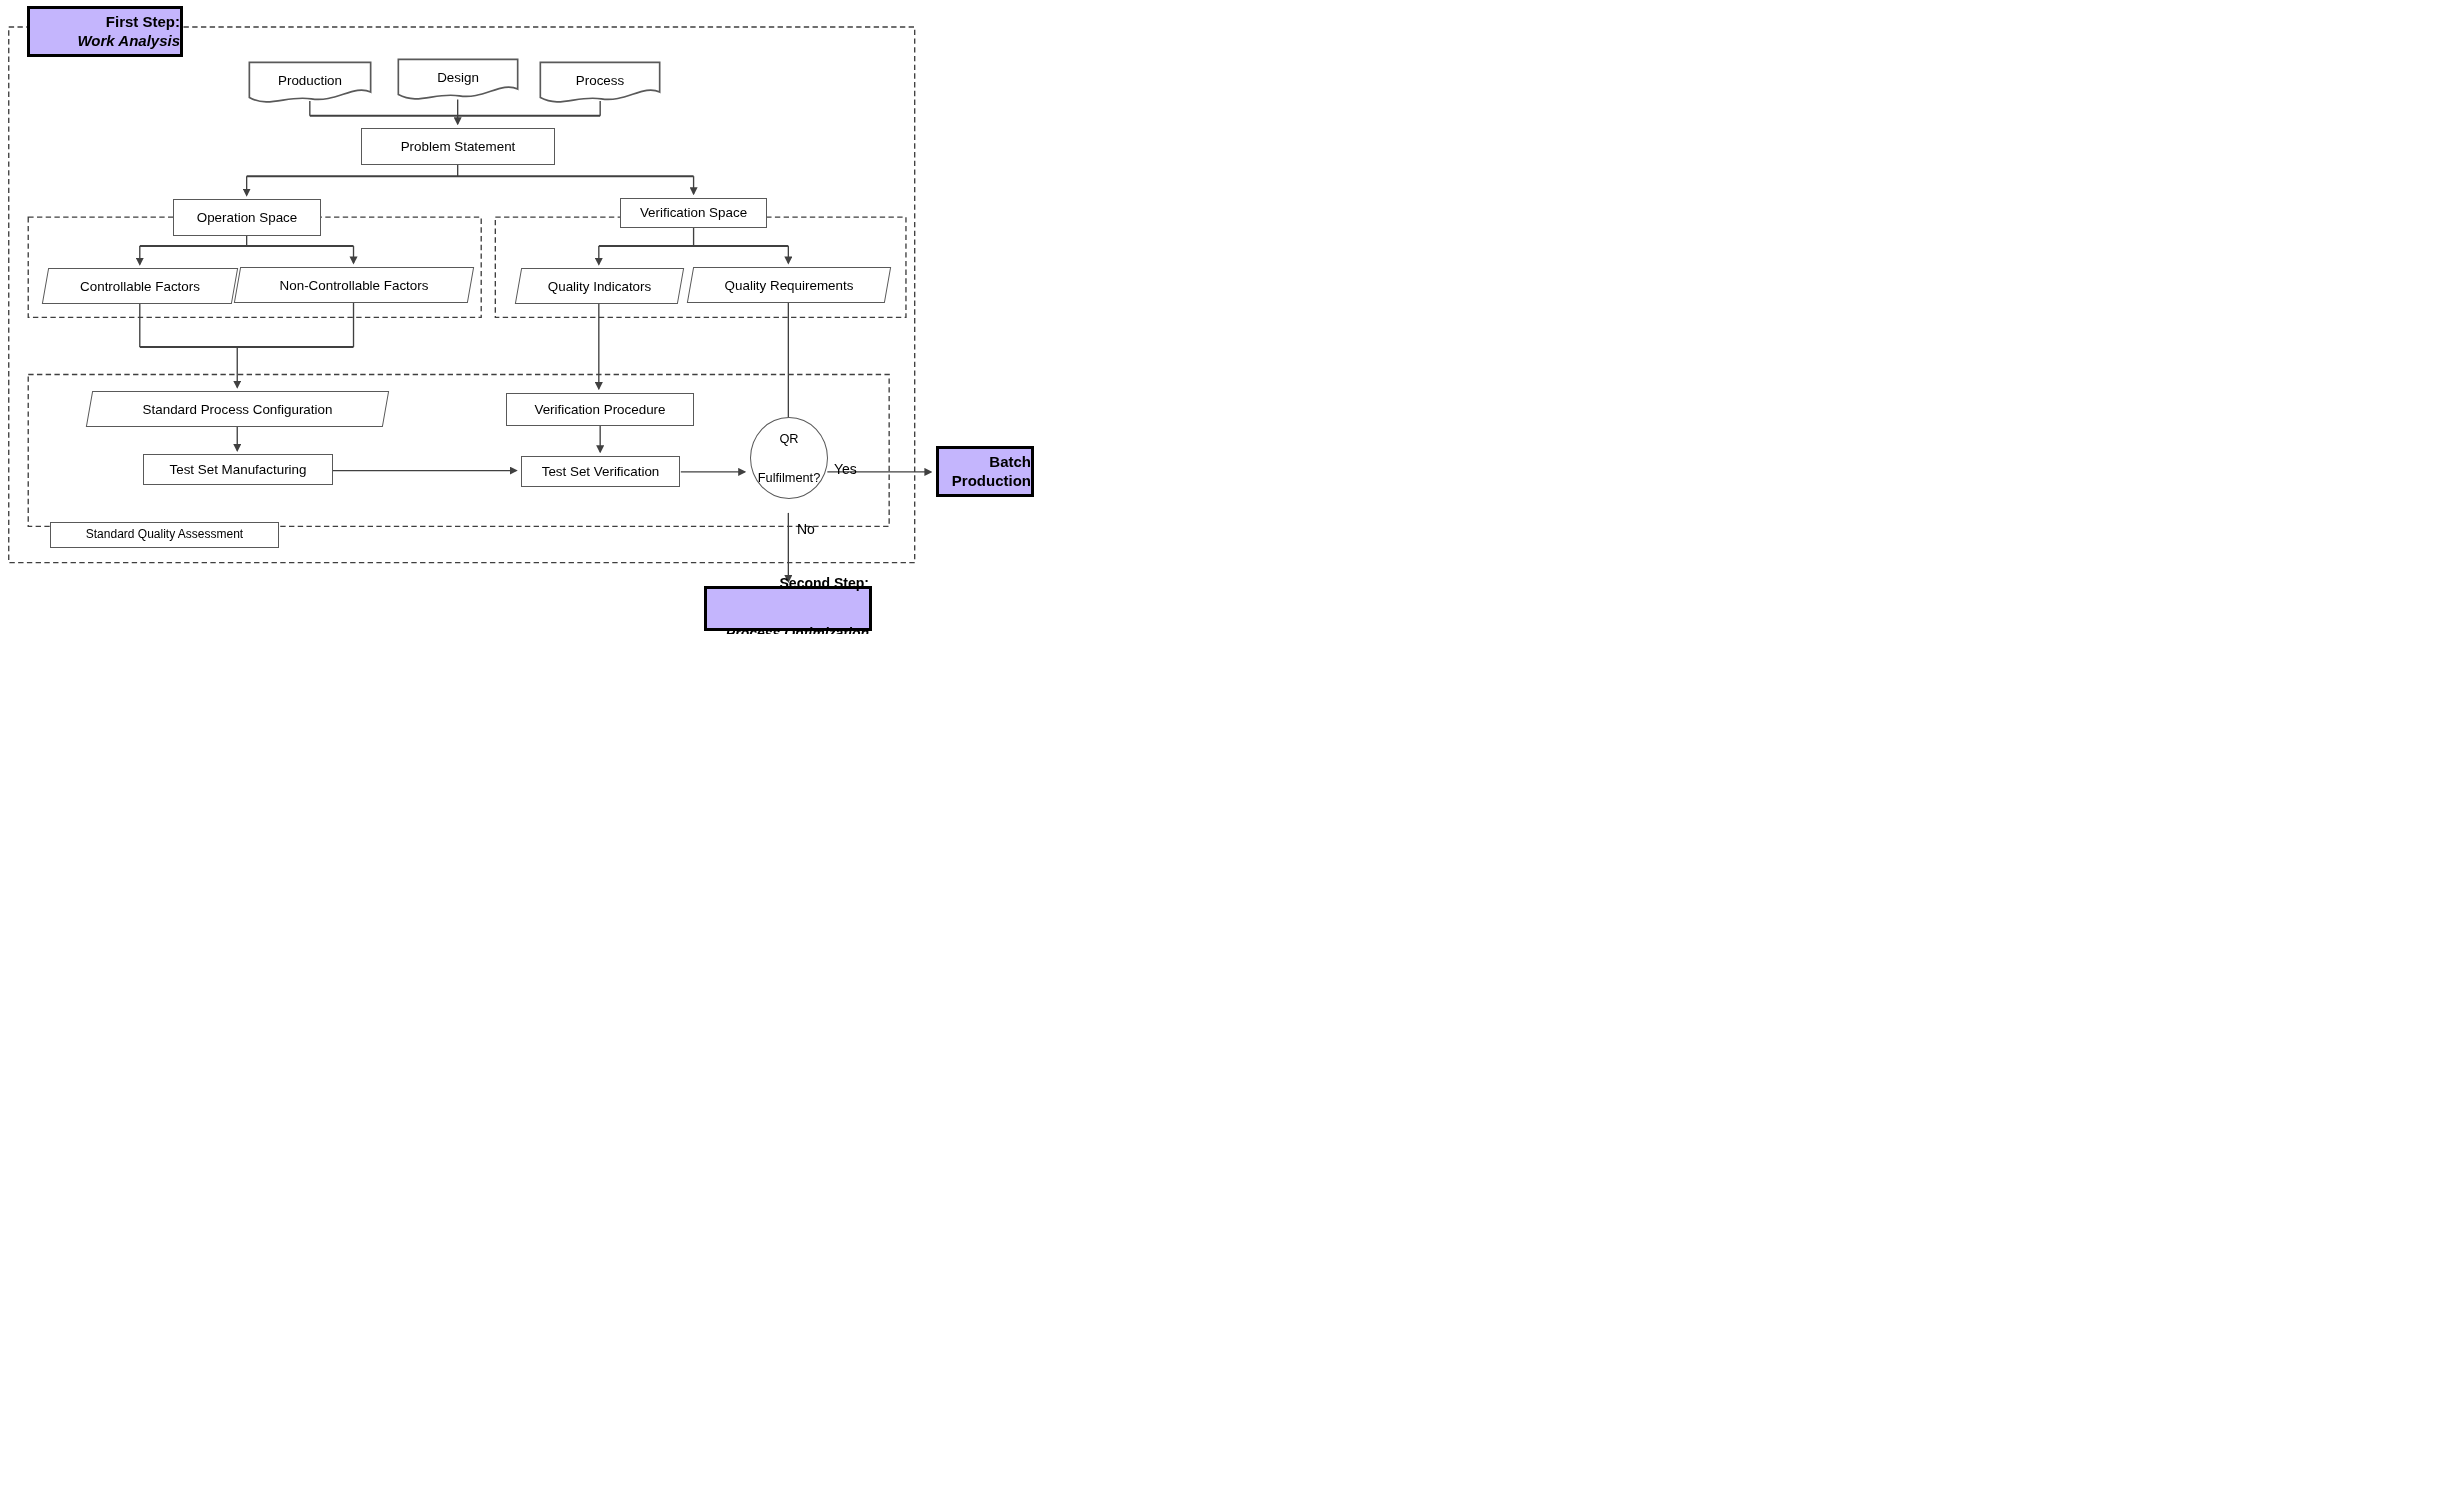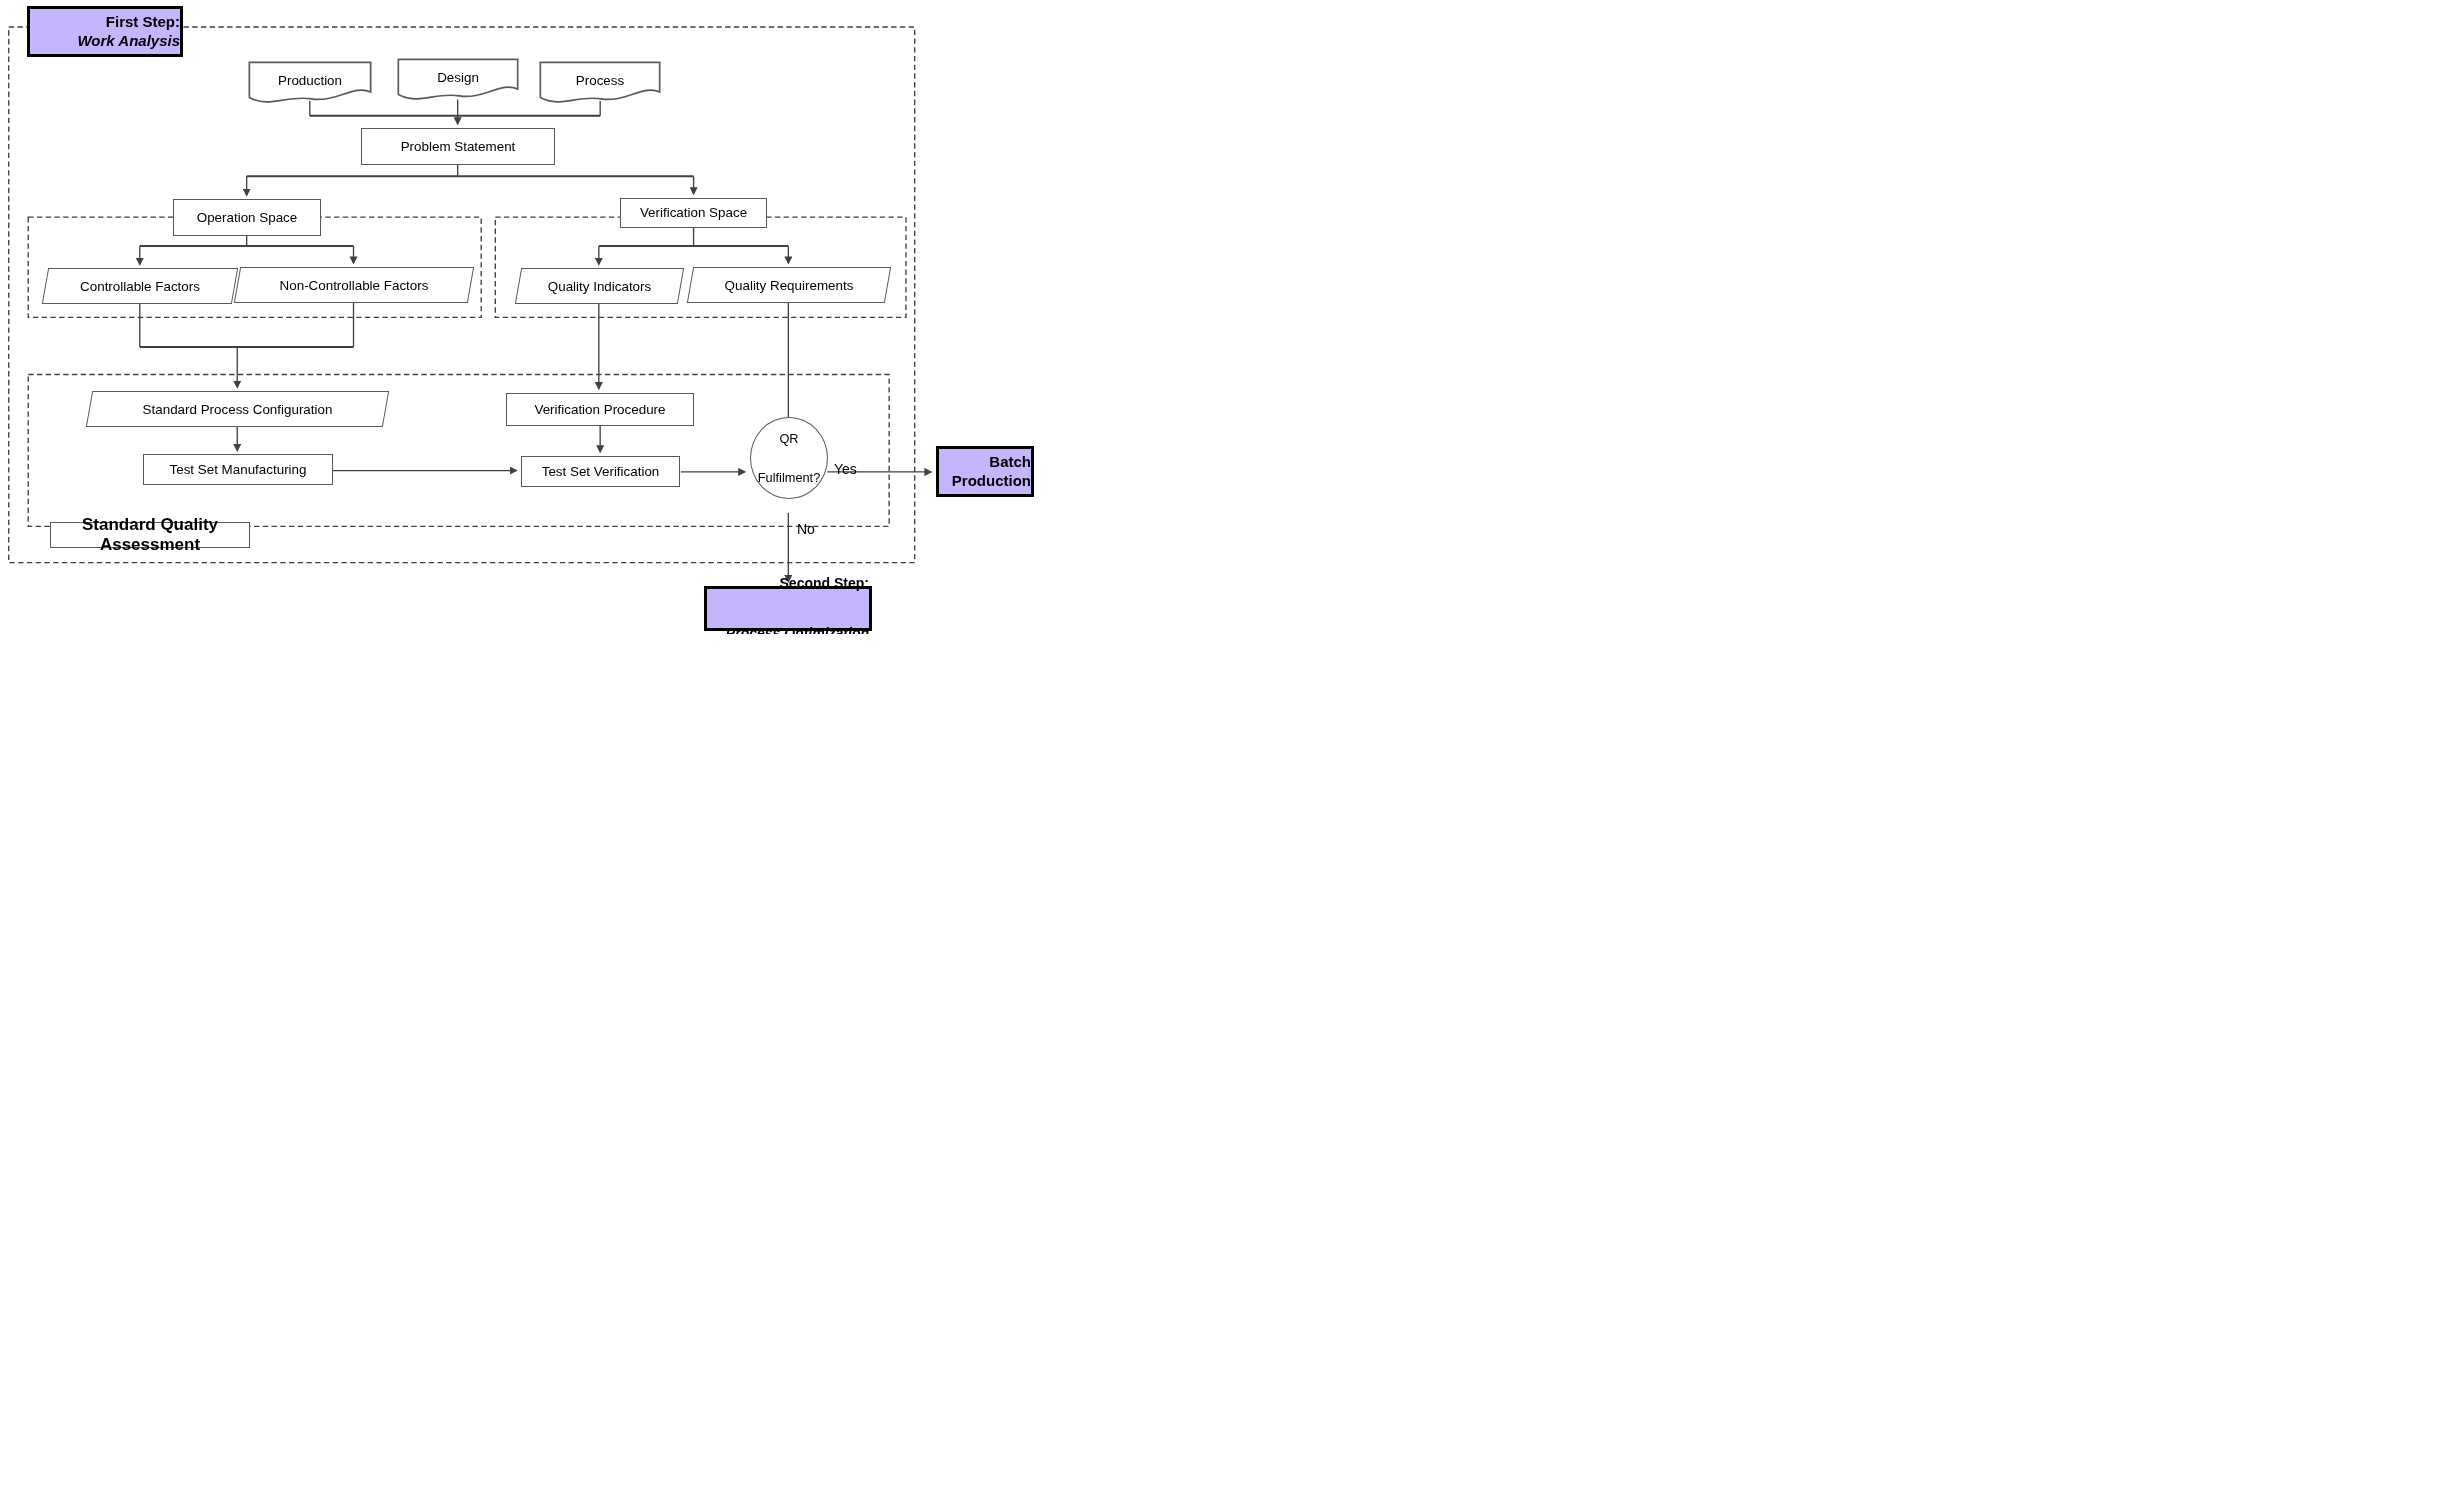--- a/index.html
+++ b/index.html
@@ -223,21 +223,21 @@
   </div>
 
   <span class="edge-label" style="left:834px; top:461px;">Yes</span>
   <span class="edge-label" style="left:797px; top:521px;">No</span>
 
   <div class="bold-box" style="left:936px; top:446px; width:98px; height:51px;">
     <span>Batch</span>
     <span>Production</span>
   </div>
 
-  <div class="node rect" style="left:50px; top:522px; width:200px; height:26px; font-size:17px;font-weight:bold;">
+  <div class="node rect" style="left:50px; top:522px; width:229px; height:26px; font-size:12px;">
     <span>Standard Quality Assessment</span>
   </div>
 
   <div class="bold-box" style="left:704px; top:586px; width:168px; height:45px; font-size:14px;gap:32px;">
     <span>Second Step:</span>
     <span class="it">Process Optimization</span>
   </div>
 
 </div>
 

